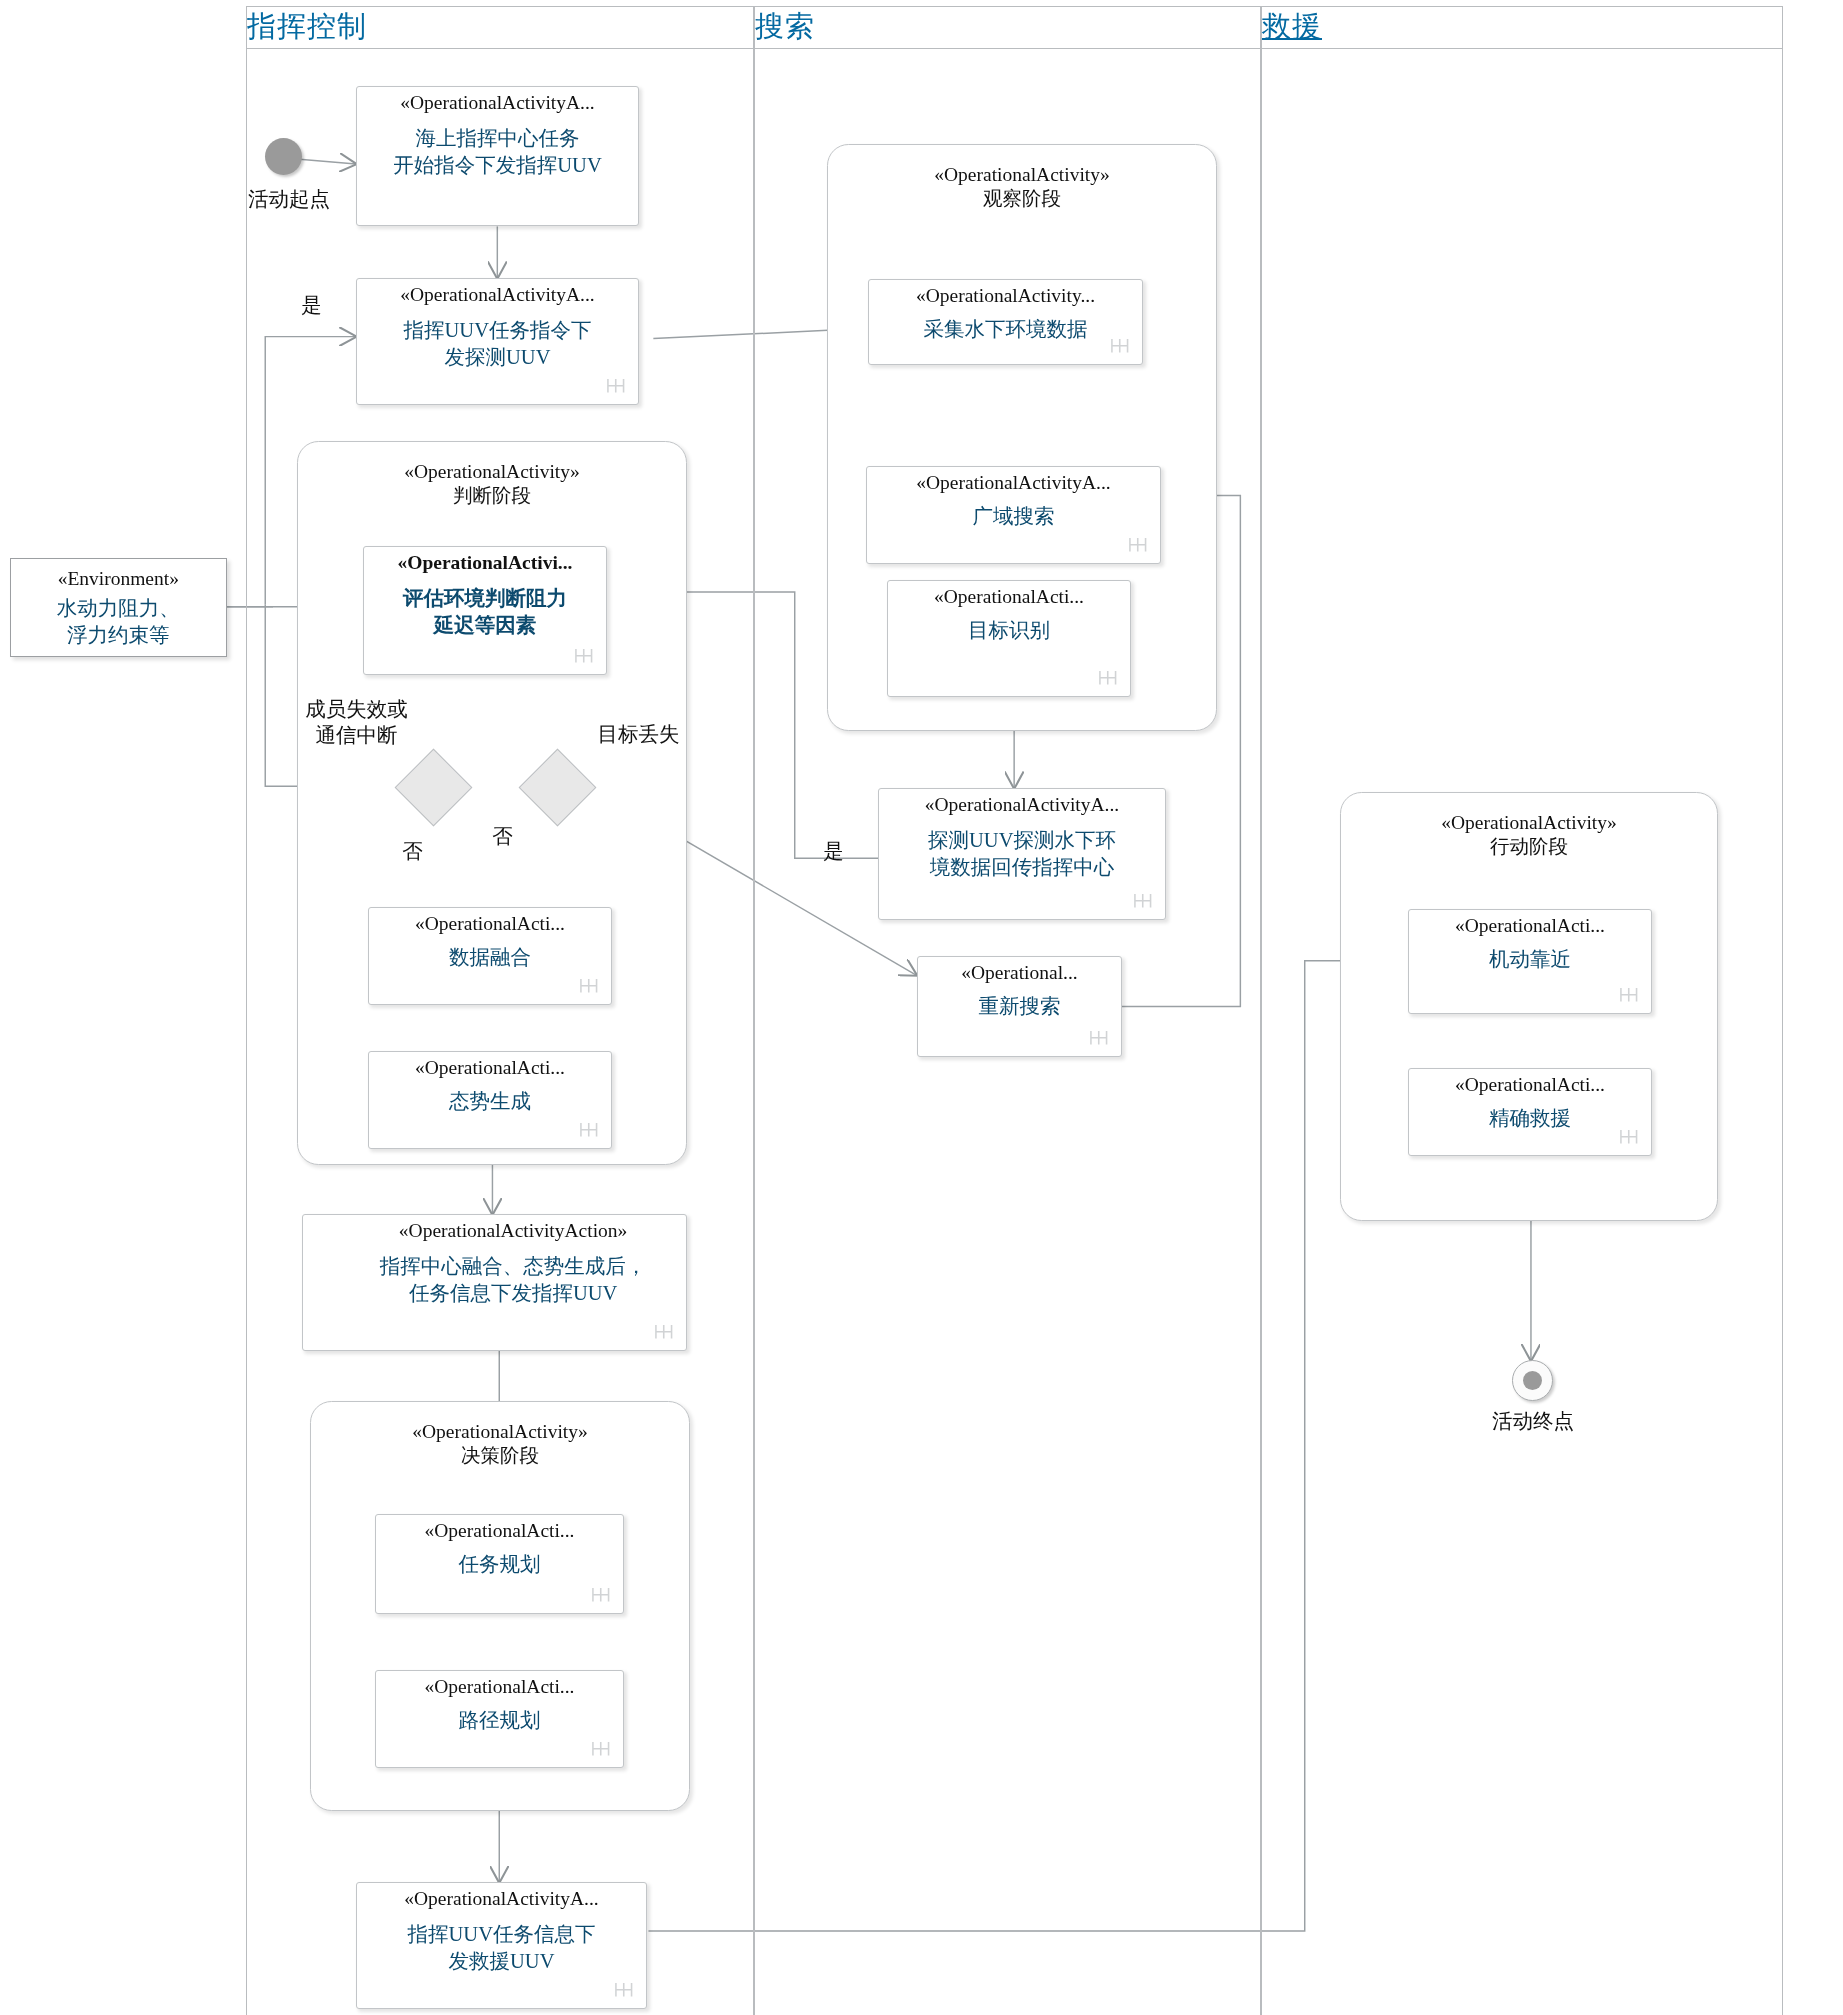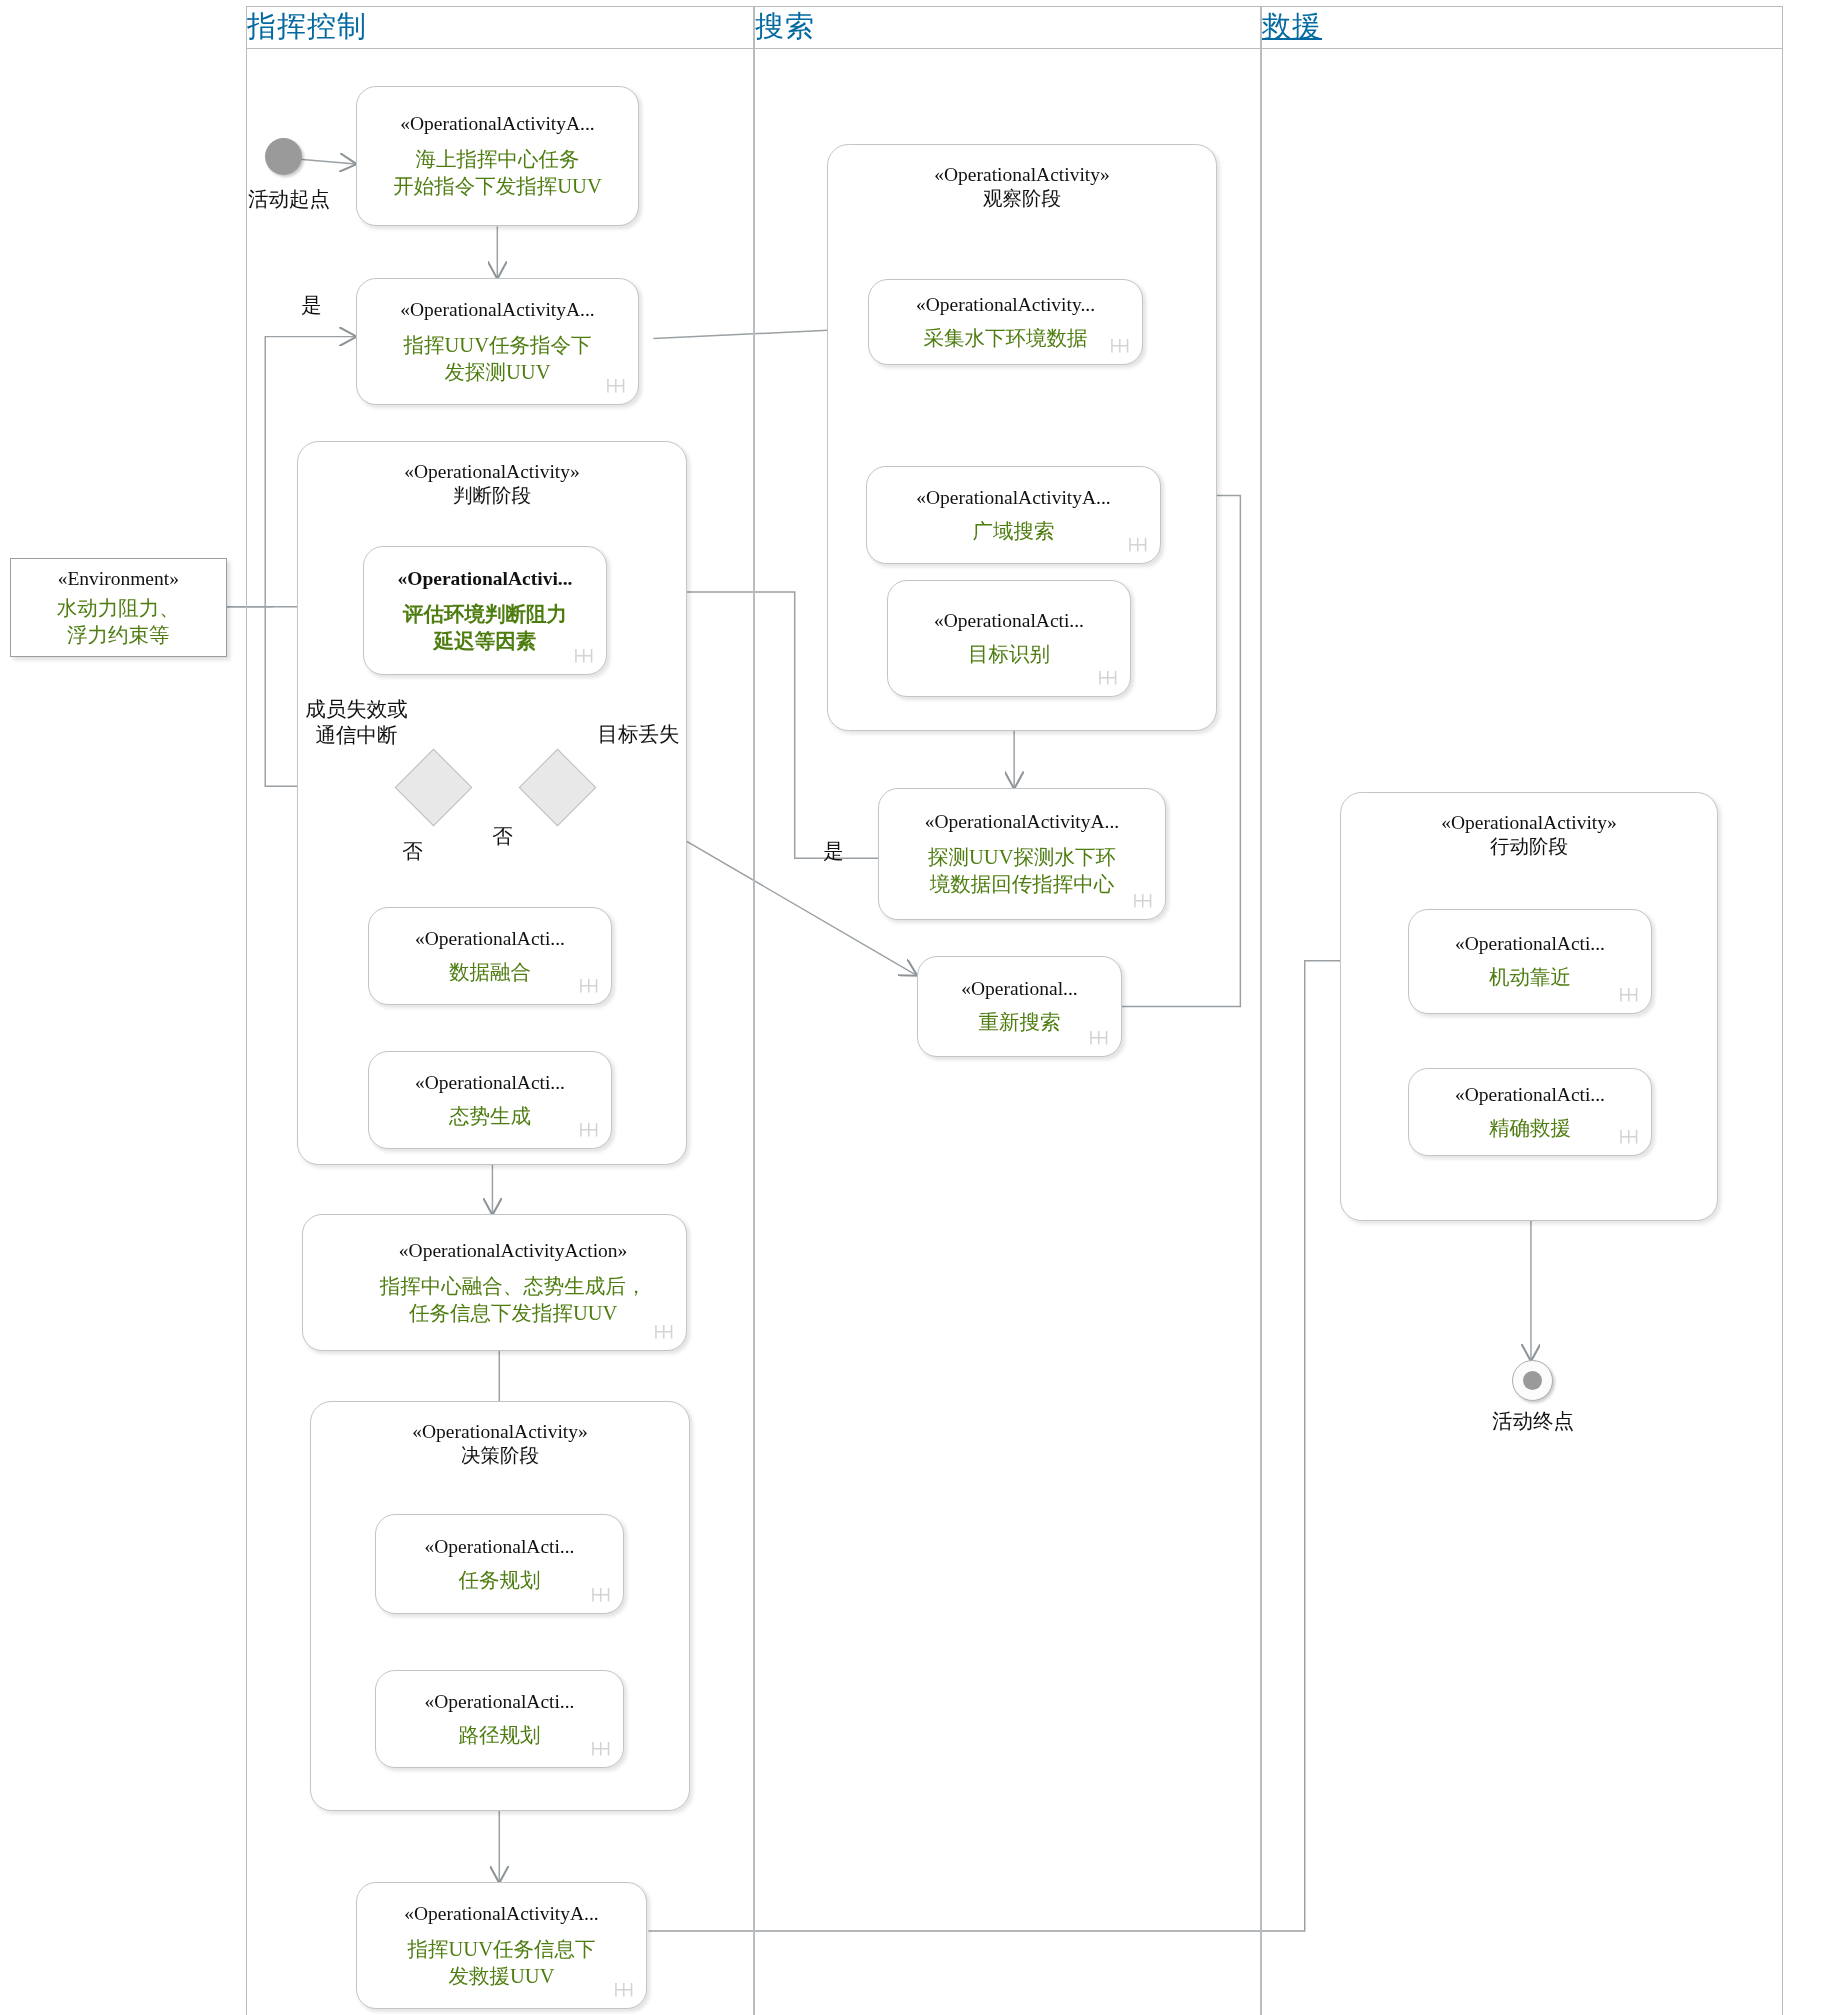--- a/index.html
+++ b/index.html
@@ -57,39 +57,38 @@
   .container .ctitle {
     text-align: center;
     padding-top: 17.6px;
     line-height: 1.32;
   }
   
   .node {
     position: absolute;
     box-sizing: border-box;
     border: 1.3px solid #c2c5c8;
-    border-radius: 20px;
+    border-radius: 3px;
     background: #ffffff;
     box-shadow: 2.9px 2.9px 3.9px rgba(0,0,0,0.11);
     display: flex;
     flex-direction: column;
     align-items: center;
-    justify-content: center;
     text-align: center;
     padding: 3.9px 9.8px;
   }
   .stereo {
     font-size: 19.5px;
     color: #111;
     white-space: nowrap;
     line-height: 1.25;
   }
   .label {
     font-size: 20.5px;
-    color: #4d7c0f;
+    color: #0c4a6e;
     line-height: 1.3;
     margin-top: 9.8px;
     white-space: pre-line;
   }
   .node.tight .label { margin-top: 7.8px; }
   
   .rake {
     position: absolute;
     right: 11.7px;
     bottom: 7.8px;

